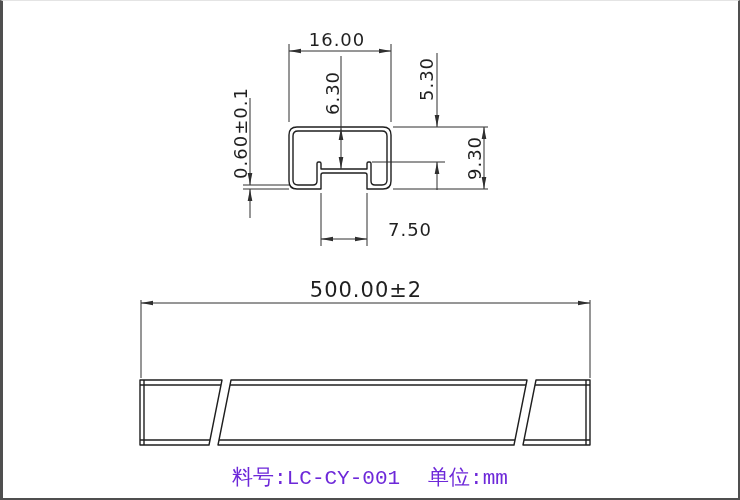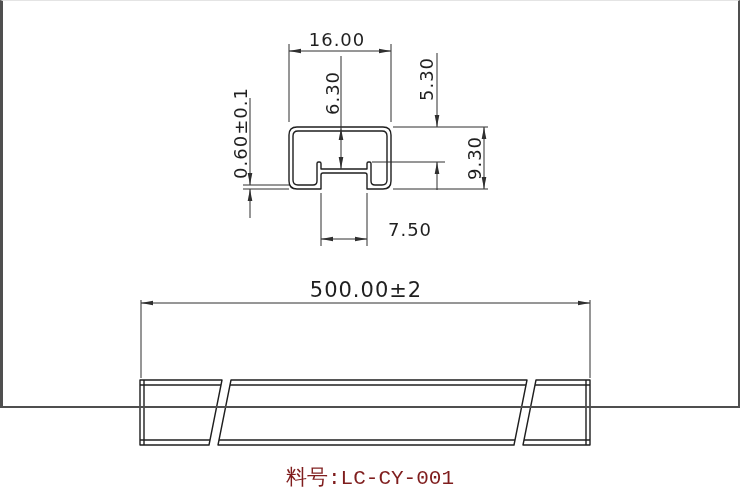--- a/index.html
+++ b/index.html
@@ -1,28 +1,28 @@
 <!DOCTYPE html>
 <html><head>
 <meta charset="utf-8">
 <style>
   html,body{margin:0;padding:0;background:#ffffff;width:740px;height:500px;overflow:hidden;}
-  .sheet{position:relative;width:740px;height:408px;background:#ffffff;
+  .sheet{position:relative;width:740px;height:500px;background:#ffffff;
          font-family:"DejaVu Sans",sans-serif;color:#1f1f1f;}
   .frame{position:absolute;inset:0;pointer-events:none;
          border-left:3px solid #4f4f4f;border-right:2px solid #4f4f4f;
          border-bottom:2px solid #4f4f4f;border-top:1px solid #e4e4e4;}
   svg text{fill:#1f1f1f;font-family:"DejaVu Sans",sans-serif;font-size:18px;letter-spacing:1px;}
   svg text.big{font-size:21px;}
   .geo{stroke:#1f1f1f;stroke-width:1.4;fill:none;stroke-linejoin:round;}
   .dim{stroke:#2f2f2f;stroke-width:1;fill:none;}
   .arr{fill:#2f2f2f;stroke:none;}
   .footer{position:absolute;left:0;top:463px;width:740px;display:flex;justify-content:center;
           gap:28px;font-family:"Liberation Mono","DejaVu Sans Mono",monospace;
-          font-size:21px;color:#7f1d1d;white-space:nowrap;}
+          font-size:21px;color:#6d28d9;white-space:nowrap;}
 </style>
 </head>
 <body>
 
 <div class="sheet">
 
   <svg width="740" height="500" viewBox="0 0 740 500">
 
     <g>
 
@@ -111,16 +111,17 @@
       <line class="dim" x1="141" y1="303" x2="590" y2="303"></line>
       <polygon class="arr" points="141,303 153,300.7 153,305.3"></polygon>
       <polygon class="arr" points="590,303 578,300.7 578,305.3"></polygon>
       <text class="big" x="366" y="297" text-anchor="middle">500.00±2</text>
     </g>
   </svg>
 
   
   <div class="footer">
     <span>料号:LC-CY-001</span>
+    <span>单位:mm</span>
   </div>
 
   <div class="frame"></div>
 </div>
 
 </body></html>

